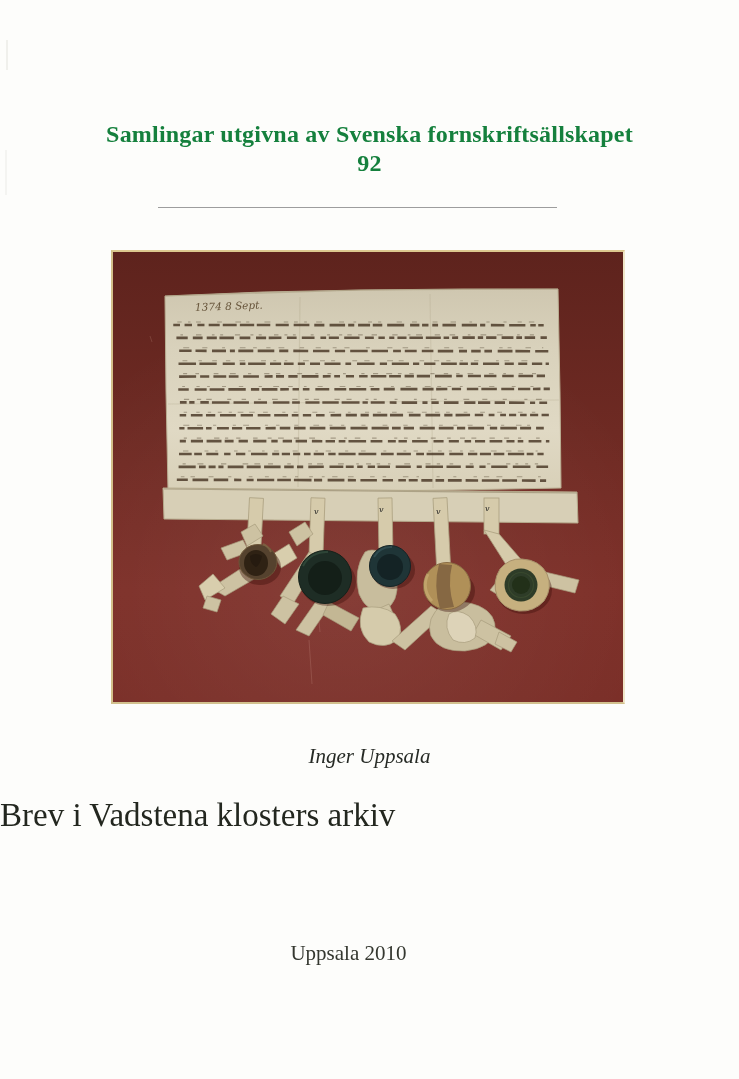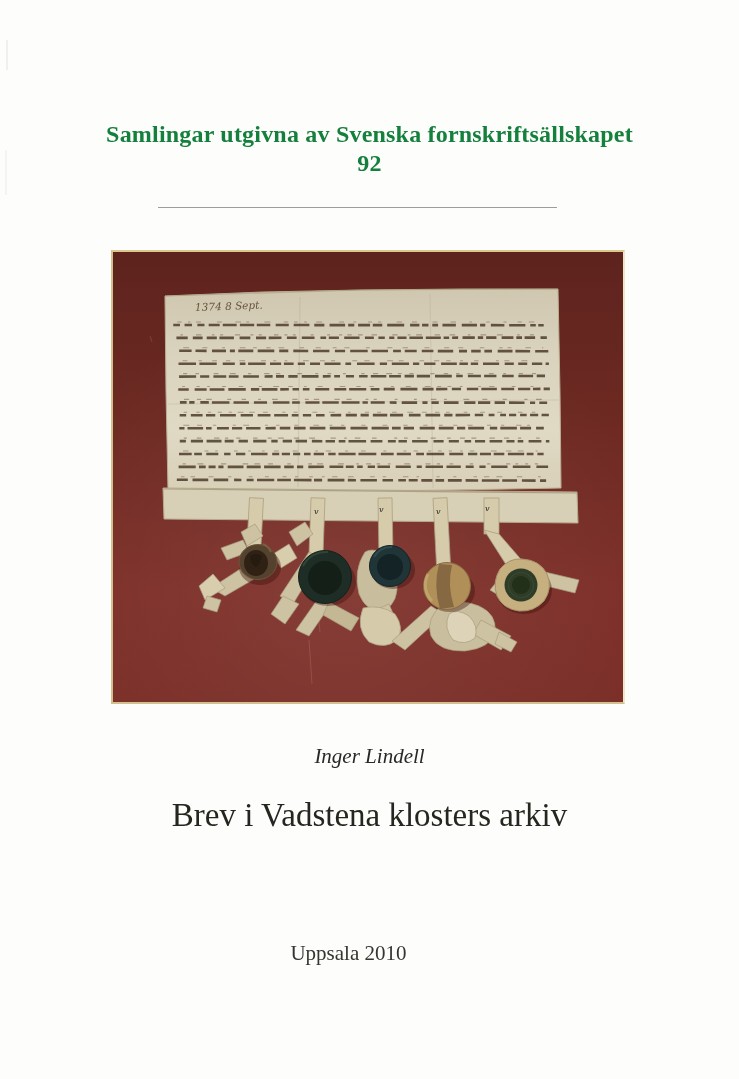--- a/index.html
+++ b/index.html
@@ -30,21 +30,21 @@
     border-color:#dcc88f #efe6c8 #d2c18e #d3bf8a;
     background:#6e2a23;
   }
   .photo svg{display:block;}
 
   .author{
     position:absolute;top:741px;left:0;width:739px;text-align:center;
     font-style:italic;font-size:21px;line-height:30px;color:#262a25;
   }
   .title{
-    position:absolute;top:795px;left:0;width:739px;text-align:center;
+    position:absolute;top:795px;left:0;width:739px;
     font-size:33px;line-height:41px;color:#23271f;
   }
   .imprint{
     position:absolute;top:938px;left:0;width:697px;text-align:center;
     font-size:21px;line-height:30px;color:#34372f;
   }
 </style>
 </head>
 <body>
 
@@ -210,21 +210,21 @@
           <ellipse cx="411" cy="338" rx="28" ry="24" fill="#3c100b" opacity=".4"></ellipse>
           <path d="M 409 307 Q 427 308 434 322 Q 440 336 431 349 Q 421 360 406 359 Q 390 357 384 344 Q 379 330 387 317 Q 396 306 409 307 Z" fill="#c6b07f" stroke="#a7906a" stroke-width="1"></path>
           <circle cx="408" cy="333" r="16.5" fill="#2e3c28"></circle>
           <circle cx="408" cy="333" r="9" fill="#223019"></circle>
           <circle cx="408" cy="333" r="12.5" fill="none" stroke="#3c4c30" stroke-width="1.2" opacity=".8"></circle>
         </g>
       </g>
     </svg>
   </div>
 
-  <div class="author">Inger Lindell</div>
+  <div class="author">Inger Uppsala</div>
 
   <div class="title">
     <div>Brev i Vadstena klosters arkiv</div>
   </div>
 
   <div class="imprint">Uppsala 2010</div>
 
 </div>
 
 </body></html>

